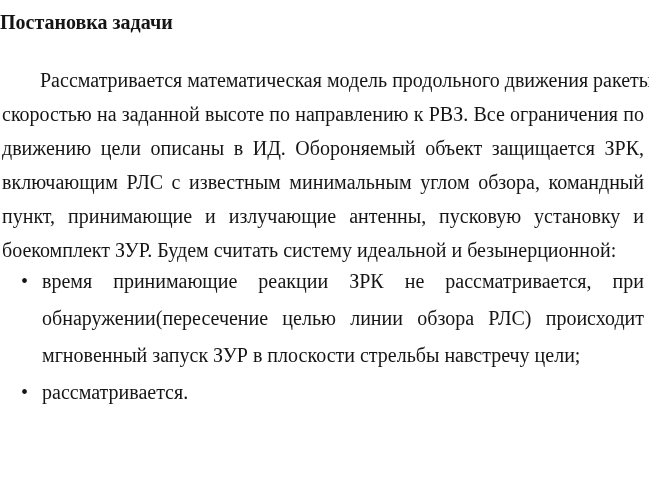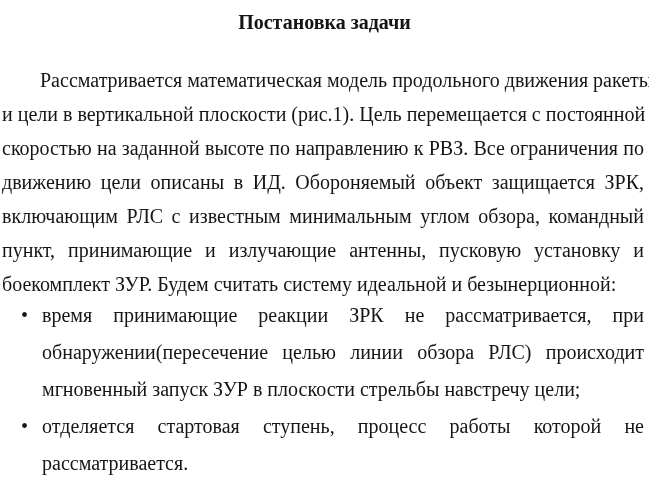--- a/index.html
+++ b/index.html
@@ -19,21 +19,20 @@
     font-family: "Liberation Serif", "DejaVu Serif", serif;
     color: var(--text, #151515);
     background: var(--bg, #ffffff);
   }
   .doc-title {
     margin: 0;
     padding-top: 8px;
     font-size: 20px;
     font-weight: 700;
     line-height: 28px;
-    text-align: center;
   }
   .para {
     margin-top: 27px;
     padding: 0 5px 0 2px;
   }
   .para .line {
     font-size: 20px;
     line-height: 34px;
     text-align: justify;
     text-align-last: justify;
@@ -72,34 +71,32 @@
   }
 </style>
 </head>
 <body>
 
 <div class="page">
   <h1 class="doc-title">Постановка задачи</h1>
 
   <div class="para" id="intro-paragraph">
       <div class="line first">Рассматривается математическая модель продольного движения ракеты</div>
-      <div class="line">и цели в вертикальной плоскости (рис.1). Цель перемещается с постоянной</div>
       <div class="line">скоростью на заданной высоте по направлению к РВЗ. Все ограничения по</div>
       <div class="line">движению цели описаны в ИД. Обороняемый объект защищается ЗРК,</div>
       <div class="line">включающим РЛС с известным минимальным углом обзора, командный</div>
       <div class="line">пункт, принимающие и излучающие антенны, пусковую установку и</div>
       <div class="line last">боекомплект ЗУР. Будем считать систему идеальной и безынерционной:</div>
     </div>
 
   <div class="bullets" id="bullet-list">
       <div class="bullet-item">
         <span class="dot">•</span>
         <div class="line">время принимающие реакции ЗРК не рассматривается, при</div>
         <div class="line">обнаружении(пересечение целью линии обзора РЛС) происходит</div>
         <div class="line last">мгновенный запуск ЗУР в плоскости стрельбы навстречу цели;</div>
       </div>
       <div class="bullet-item">
         <span class="dot">•</span>
-        <div class="line">отделяется стартовая ступень, процесс работы которой не</div>
         <div class="line last">рассматривается.</div>
       </div>
     </div>
 </div>
 
 </body></html>

